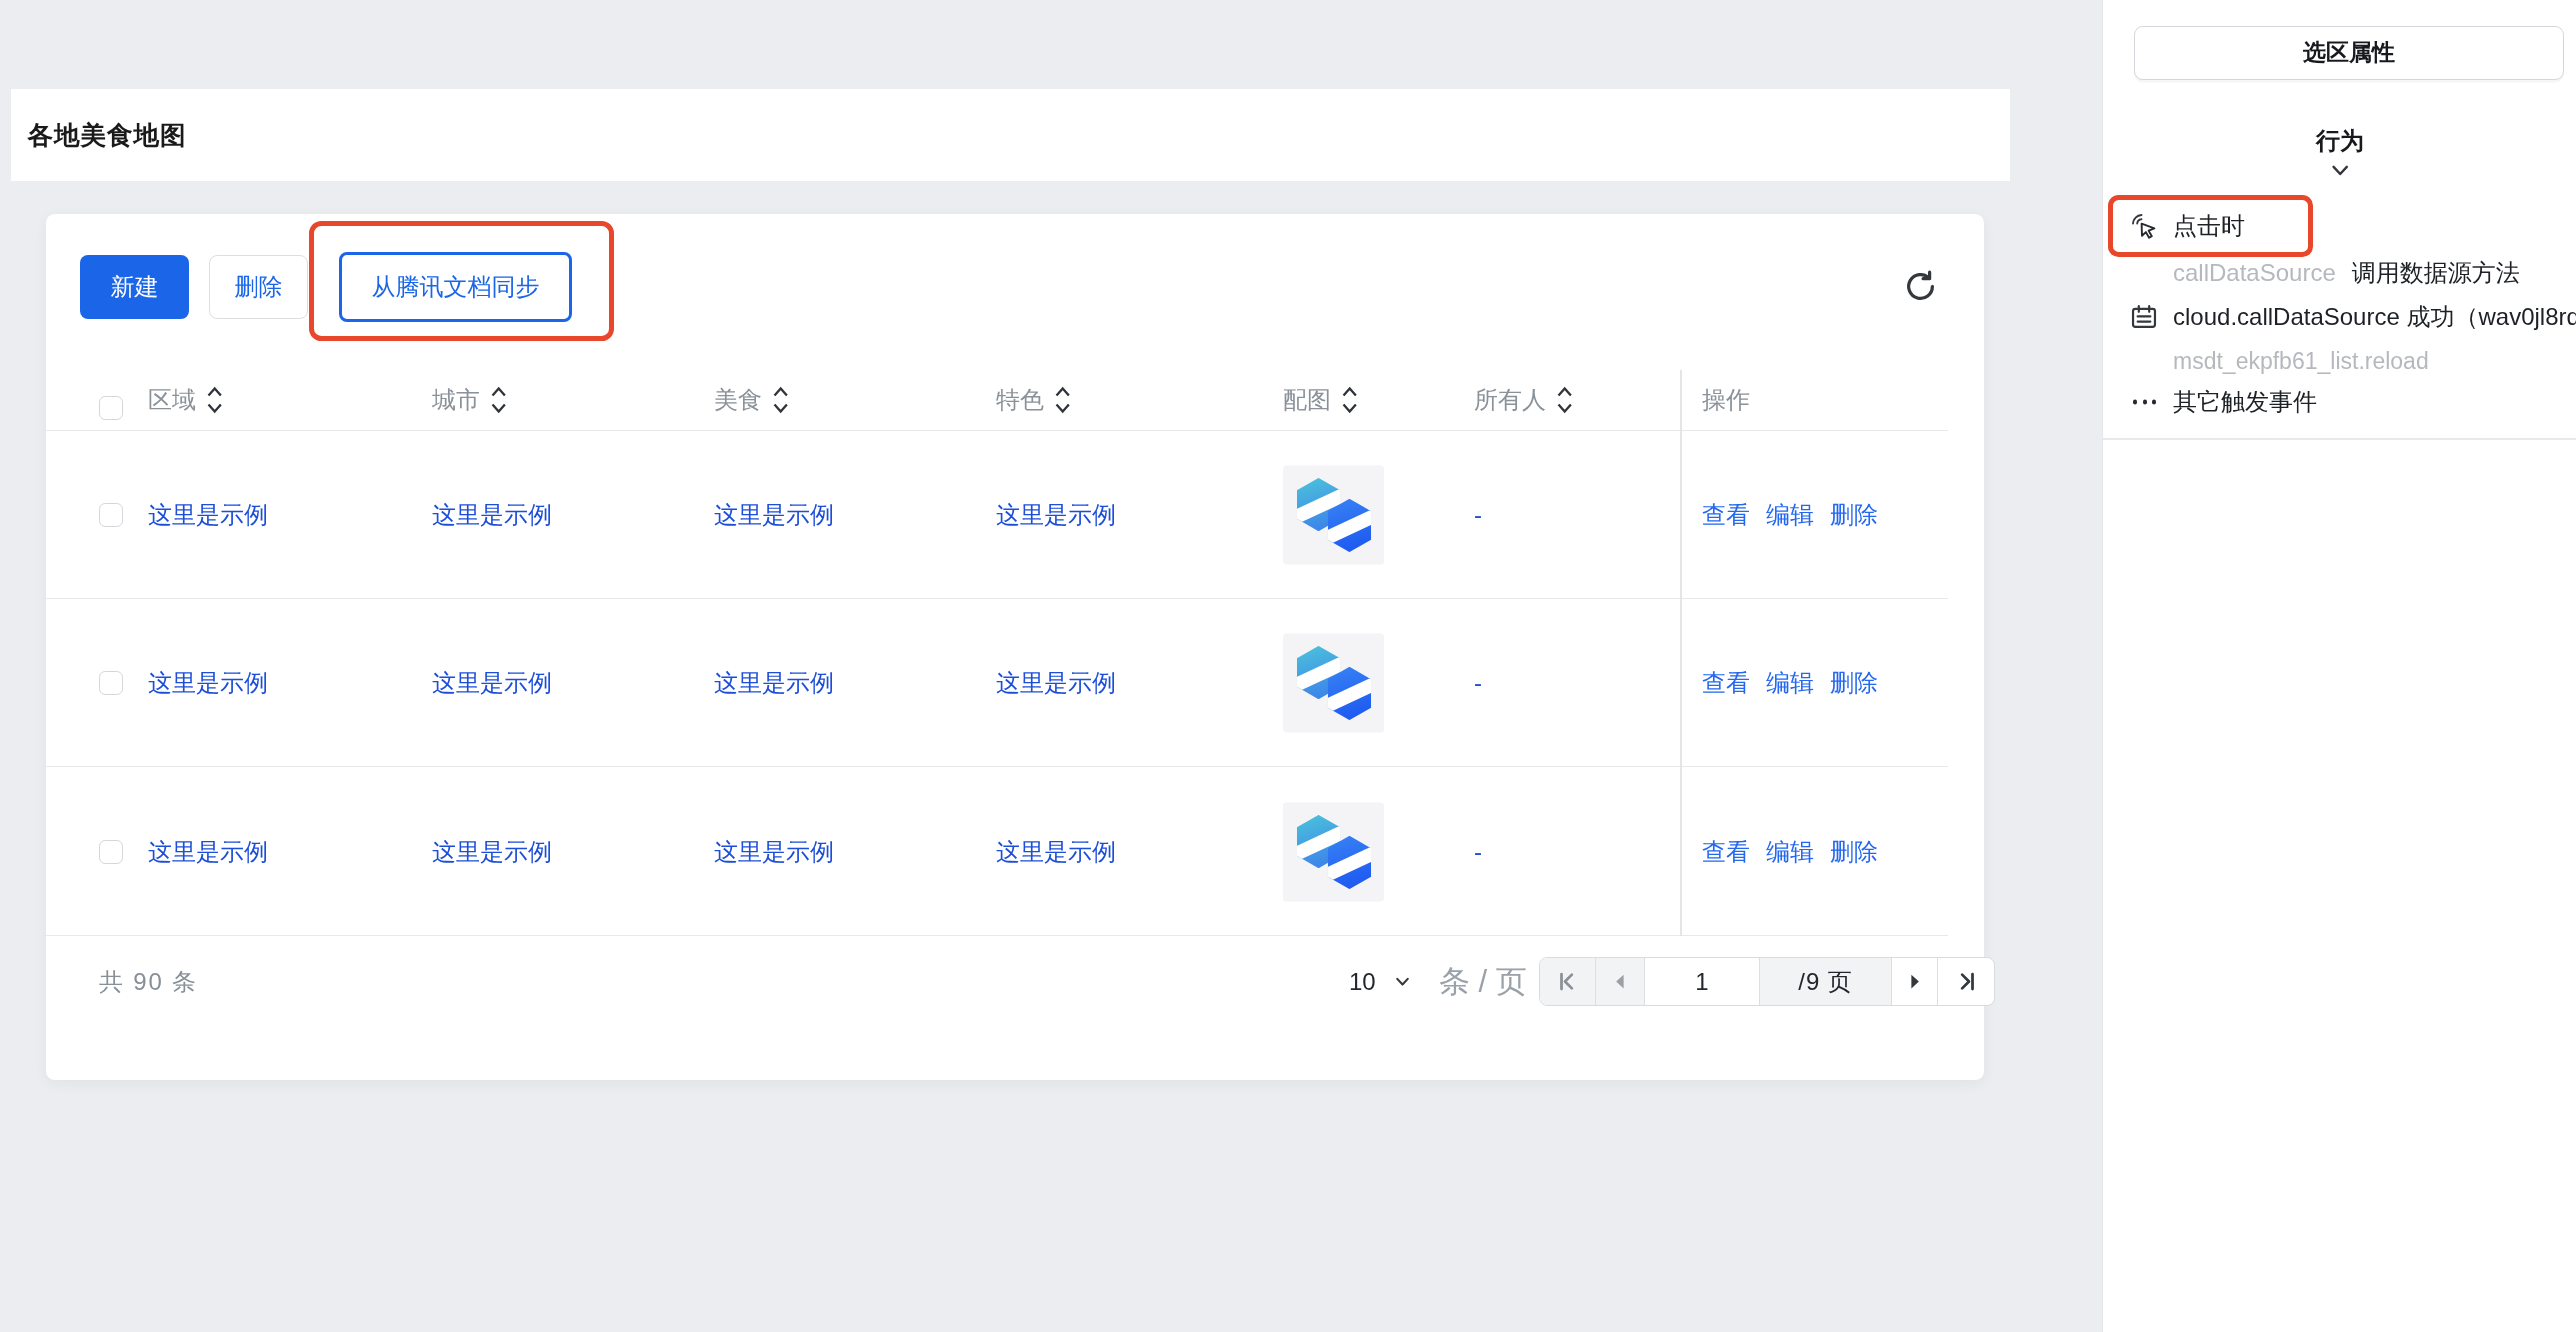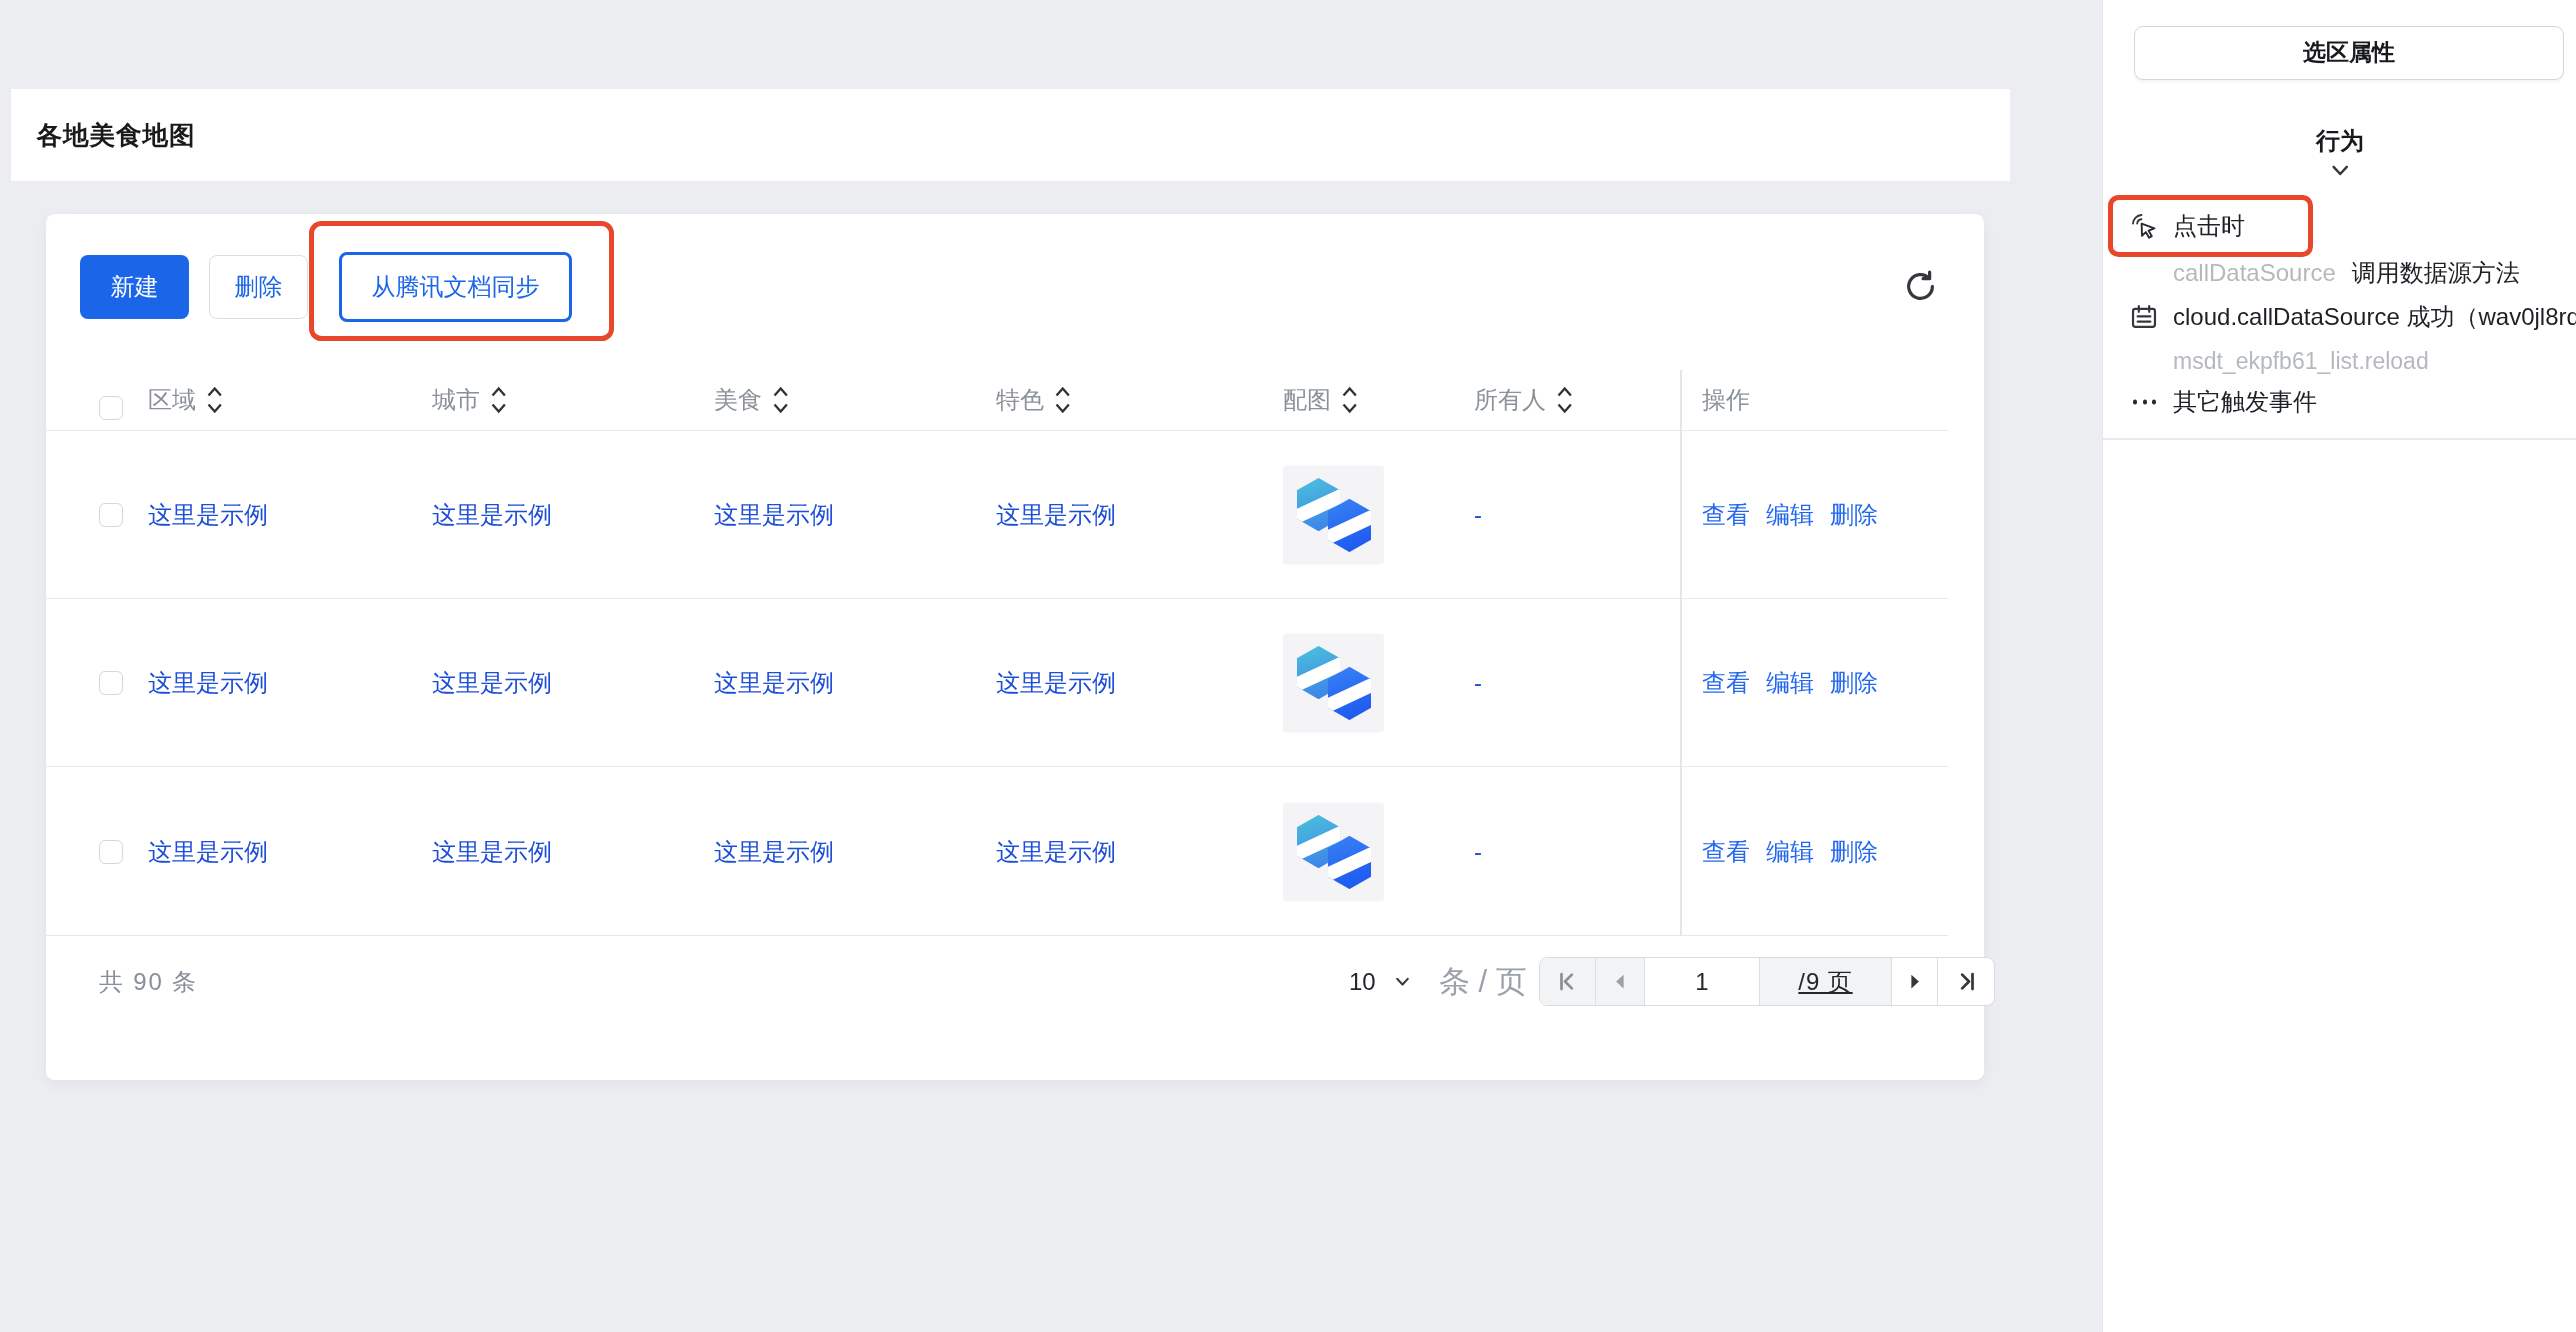--- a/index.html
+++ b/index.html
@@ -6,21 +6,21 @@
     --primary:#1b66e8; --link:#2468f0; --annotation:#e8472b;
     --page-bg:#ebedf0; --border:#dcdee2; --line:#e6e8ea;
     --txt:#1c2128; --gray:#8a9199; --lightgray:#b5b9be; --phgray:#b9bfc6;
   }
   *{box-sizing:border-box; margin:0; padding:0;}
   html,body{width:2576px; height:1333px;}
   body{font-family:"Liberation Sans","DejaVu Sans",sans-serif; background:var(--page-bg); color:var(--txt); overflow:hidden;}
   .stage{position:relative; width:2576px; height:1333px;}
 
   
-  .titlebar{position:absolute; left:10.6px; top:89px; width:1999px; height:92px; background:#fff; display:flex; align-items:center; padding-left:26px;}
+  .titlebar{position:absolute; left:10.6px; top:89px; width:1999px; height:92px; background:#fff; display:flex; align-items:center; padding-left:17px;}
   .titlebar h1{font-size:25.6px; font-weight:bold; color:#1a1a1a; letter-spacing:0.9px;}
 
   
   .card{position:absolute; left:46px; top:214px; width:1938px; height:866px; background:#fff; border-radius:8.8px; box-shadow:0 3.5px 14px rgba(31,35,41,.05);}
 
   
   .btn{position:absolute; display:flex; align-items:center; justify-content:center; font-size:24px; border-radius:8px; cursor:pointer;}
   .btn-new{left:34px; top:41px; width:109px; height:64px; background:var(--primary); color:#fff;}
   .btn-del{left:163px; top:41px; width:99px; height:64px; background:#fff; border:1.8px solid var(--border); color:var(--primary);}
   .btn-sync{left:293px; top:38px; width:233px; height:70px; background:#fff; border:3.5px solid var(--primary); color:var(--primary);}
@@ -48,21 +48,21 @@
   .cfooter{position:absolute; left:0; top:743px; width:1902px; height:49px;}
   .total{position:absolute; left:53px; top:50%; transform:translateY(-50%); font-size:24px; color:#878f98; letter-spacing:1.8px;}
   .psize{position:absolute; left:1303px; top:50%; transform:translateY(-50%); display:flex; align-items:center; gap:16px; font-size:24px; color:#23272d; cursor:pointer;}
   .psize svg{width:21px; height:21px;}
   .perpage{position:absolute; left:1393px; top:50%; transform:translateY(-50%); font-size:31px; color:#9aa1a9;}
   .pager{position:absolute; left:1493px; top:0; height:49px; display:flex; border:1.8px solid #d9dcdf; border-radius:8px; overflow:hidden; background:#fff;}
   .pg{height:100%; display:flex; align-items:center; justify-content:center; border-right:1.8px solid #dcdee2; cursor:pointer;}
   .pg:last-child{border-right:none;}
   .pg.gray{background:#f2f3f5;}
   .pg svg{width:25px; height:25px;}
-  .pg-first{width:56px;} .pg-prev{width:49px;} .pg-page{width:115px;} .pg-total{width:132px;text-decoration:underline;} .pg-next{width:46px;} .pg-last{width:56px;}
+  .pg-first{width:56px;} .pg-prev{width:49px;} .pg-page{width:115px;} .pg-total{width:132px;} .pg-next{width:46px;} .pg-last{width:56px;}
   .pg-page input{width:100%; height:100%; border:none; outline:none; text-align:center; font-size:24px; color:#23272d; font-family:inherit;}
   .pg-total{font-size:24px; color:#23272d; background:#f2f3f5; letter-spacing:0.9px;}
 
   
   .panel{position:absolute; left:2102px; top:0; width:474px; height:1333px; background:#fff; border-left:1.8px solid #e4e6e9;}
   .panel-btn{position:absolute; left:31px; top:25.6px; width:430px; height:54px; background:#fff; border:1.8px solid #d2d6db; border-radius:8.8px; box-shadow:0 2.6px 0 rgba(24,29,37,.04); display:flex; align-items:center; justify-content:center; font-size:23px; font-weight:bold; color:#17191d; cursor:pointer;}
   .section-head{position:absolute; left:29px; top:125px; width:416px; display:flex; align-items:center; justify-content:space-between; cursor:pointer;flex-direction:column;}
   .section-head .t{font-size:24px; font-weight:bold; color:#17191d;}
   .section-head svg{width:26.4px; height:26.4px;}
   .ev{position:absolute; left:0; width:474px; height:49px; cursor:pointer;padding-left:20px;}

